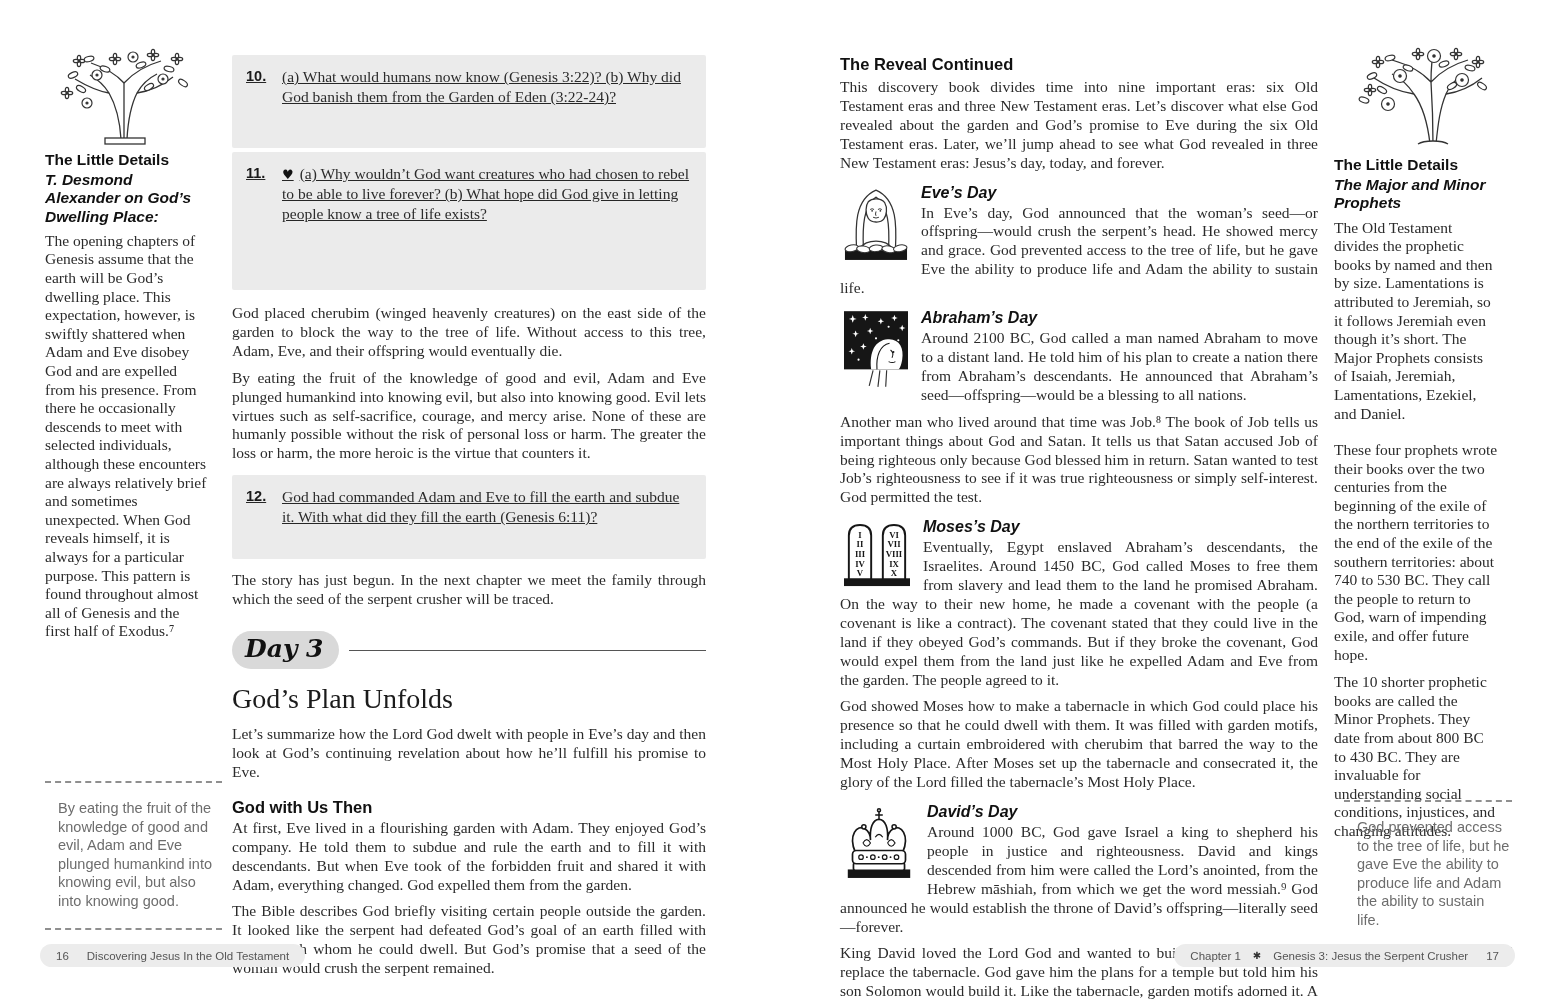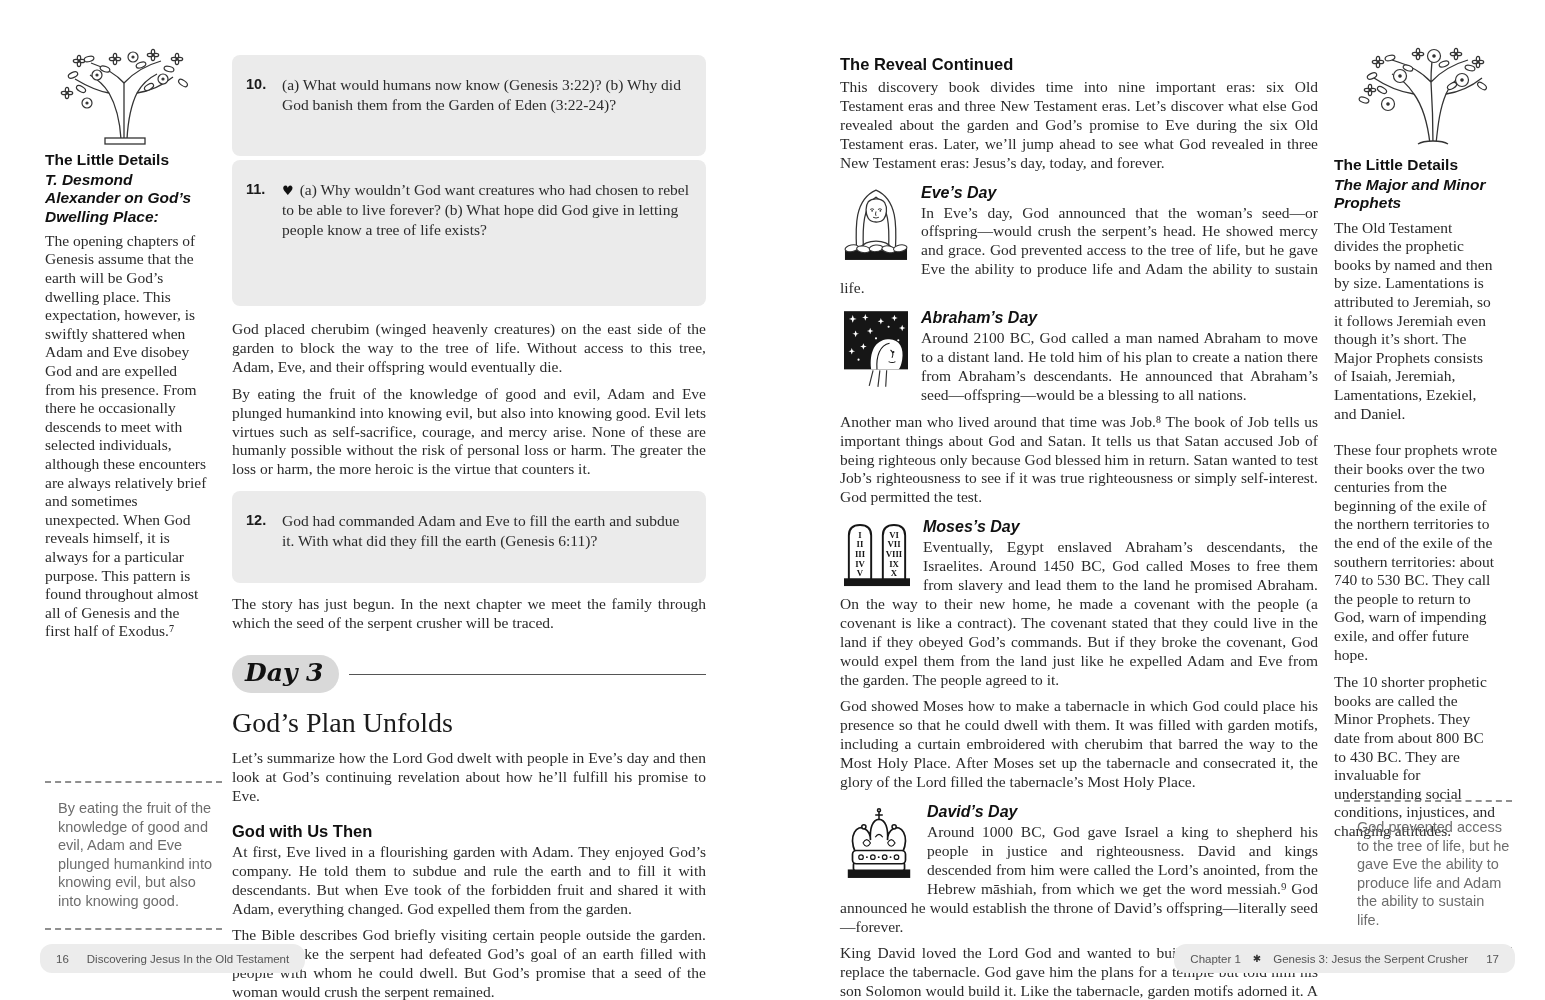--- a/index.html
+++ b/index.html
@@ -17,21 +17,21 @@
   .sidebar-left{position:absolute;left:45px;top:45px;width:163px;}
   .main-left{position:absolute;left:232px;top:55px;width:474px;}
   .main-right{position:absolute;left:840px;top:55px;width:478px;}
   .sidebar-right{position:absolute;left:1334px;top:42px;width:164px;}
 
   .ld-title{font-family:"Liberation Sans", sans-serif;font-weight:bold;font-size:15.5px;color:#111;margin:6px 0 0 0;}
   .ld-sub{font-family:"Liberation Sans", sans-serif;font-weight:bold;font-style:italic;font-size:15.5px;line-height:1.18;color:#111;margin:2px 0 6px 0;}
   .ld-body{font-size:15.5px;line-height:1.2;}
 
   
-  .qbox{background:#ebebeb;border-radius:8px;padding:20px 16px 10px 14px;display:flex;gap:10px;}
+  .qbox{background:#ebebeb;border-radius:2px;padding:12px 16px 10px 14px;display:flex;gap:10px;text-decoration:underline;}
   .qnum{font-family:"Liberation Sans", sans-serif;font-weight:bold;font-size:14.5px;color:#1a1a1a;flex:0 0 26px;padding-top:1px;}
   .qtext{font-size:15.5px;line-height:1.3;color:#2b2b2b;}
   .heart{font-family:"DejaVu Sans", sans-serif;font-size:13px;margin-right:6px;color:#111;}
 
   
   .dayrow{display:flex;align-items:center;margin-top:22px;}
   .daypill{background:#d9d9d9;border-radius:19px;padding:3px 15px 6px 13px;
            font-family:"DejaVu Serif", serif;font-style:italic;font-weight:bold;font-size:25px;color:#111;}
   .dayline{flex:1;height:0;border-top:1.5px solid #555;margin-left:10px;}
 
@@ -43,21 +43,21 @@
   .clearfix::after{content:"";display:block;clear:both;}
 
   
   .pull{position:absolute;border-top:2px dashed #8f8f8f;border-bottom:2px dashed #8f8f8f;
         padding:16px 2px 18px 13px;font-family:"Liberation Sans", sans-serif;
         font-size:14.5px;line-height:1.28;color:#6d6d6d;}
   .pull-left{left:45px;top:781px;width:162px;}
   .pull-right{left:1344px;top:800px;width:153px;}
 
   
-  .footer{position:absolute;top:944px;height:29px;background:#ececec;border-radius:12px;
+  .footer{position:absolute;top:944px;height:23px;background:#ececec;border-radius:12px;
           display:flex;align-items:center;font-family:"Liberation Sans", sans-serif;
           font-size:11.5px;color:#555;padding:0 16px;box-sizing:border-box;}
   .footer-left{left:40px;}
   .footer-right{right:30px;}
   .footer .gap{width:18px;}
   .footer .sep{font-size:10px;color:#333;margin:0 12px;}
 
   .mt8{margin-top:8px;} .mt12{margin-top:12px;} .mt14{margin-top:14px;} .mt16{margin-top:16px;}
 
   svg{display:block;}

